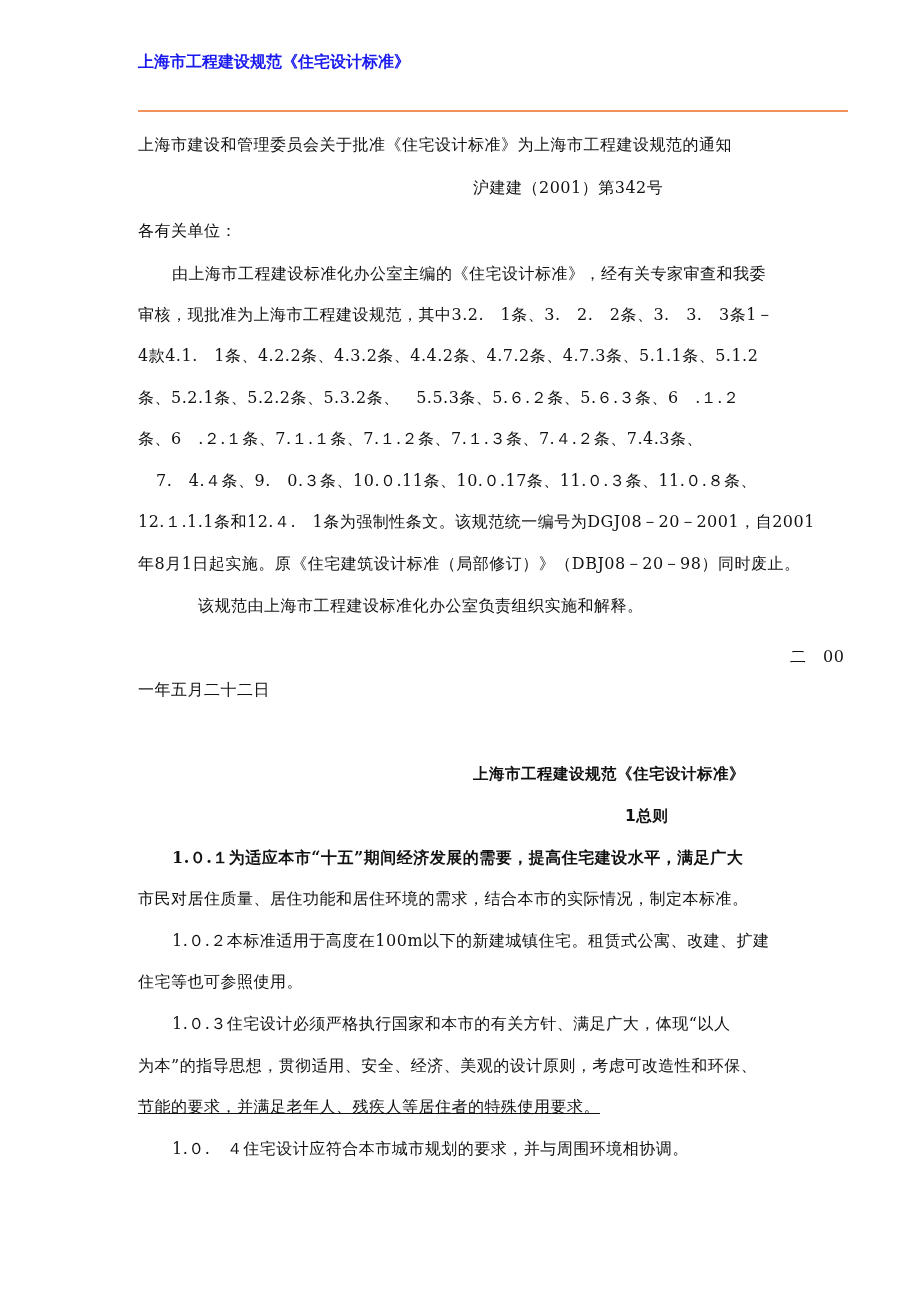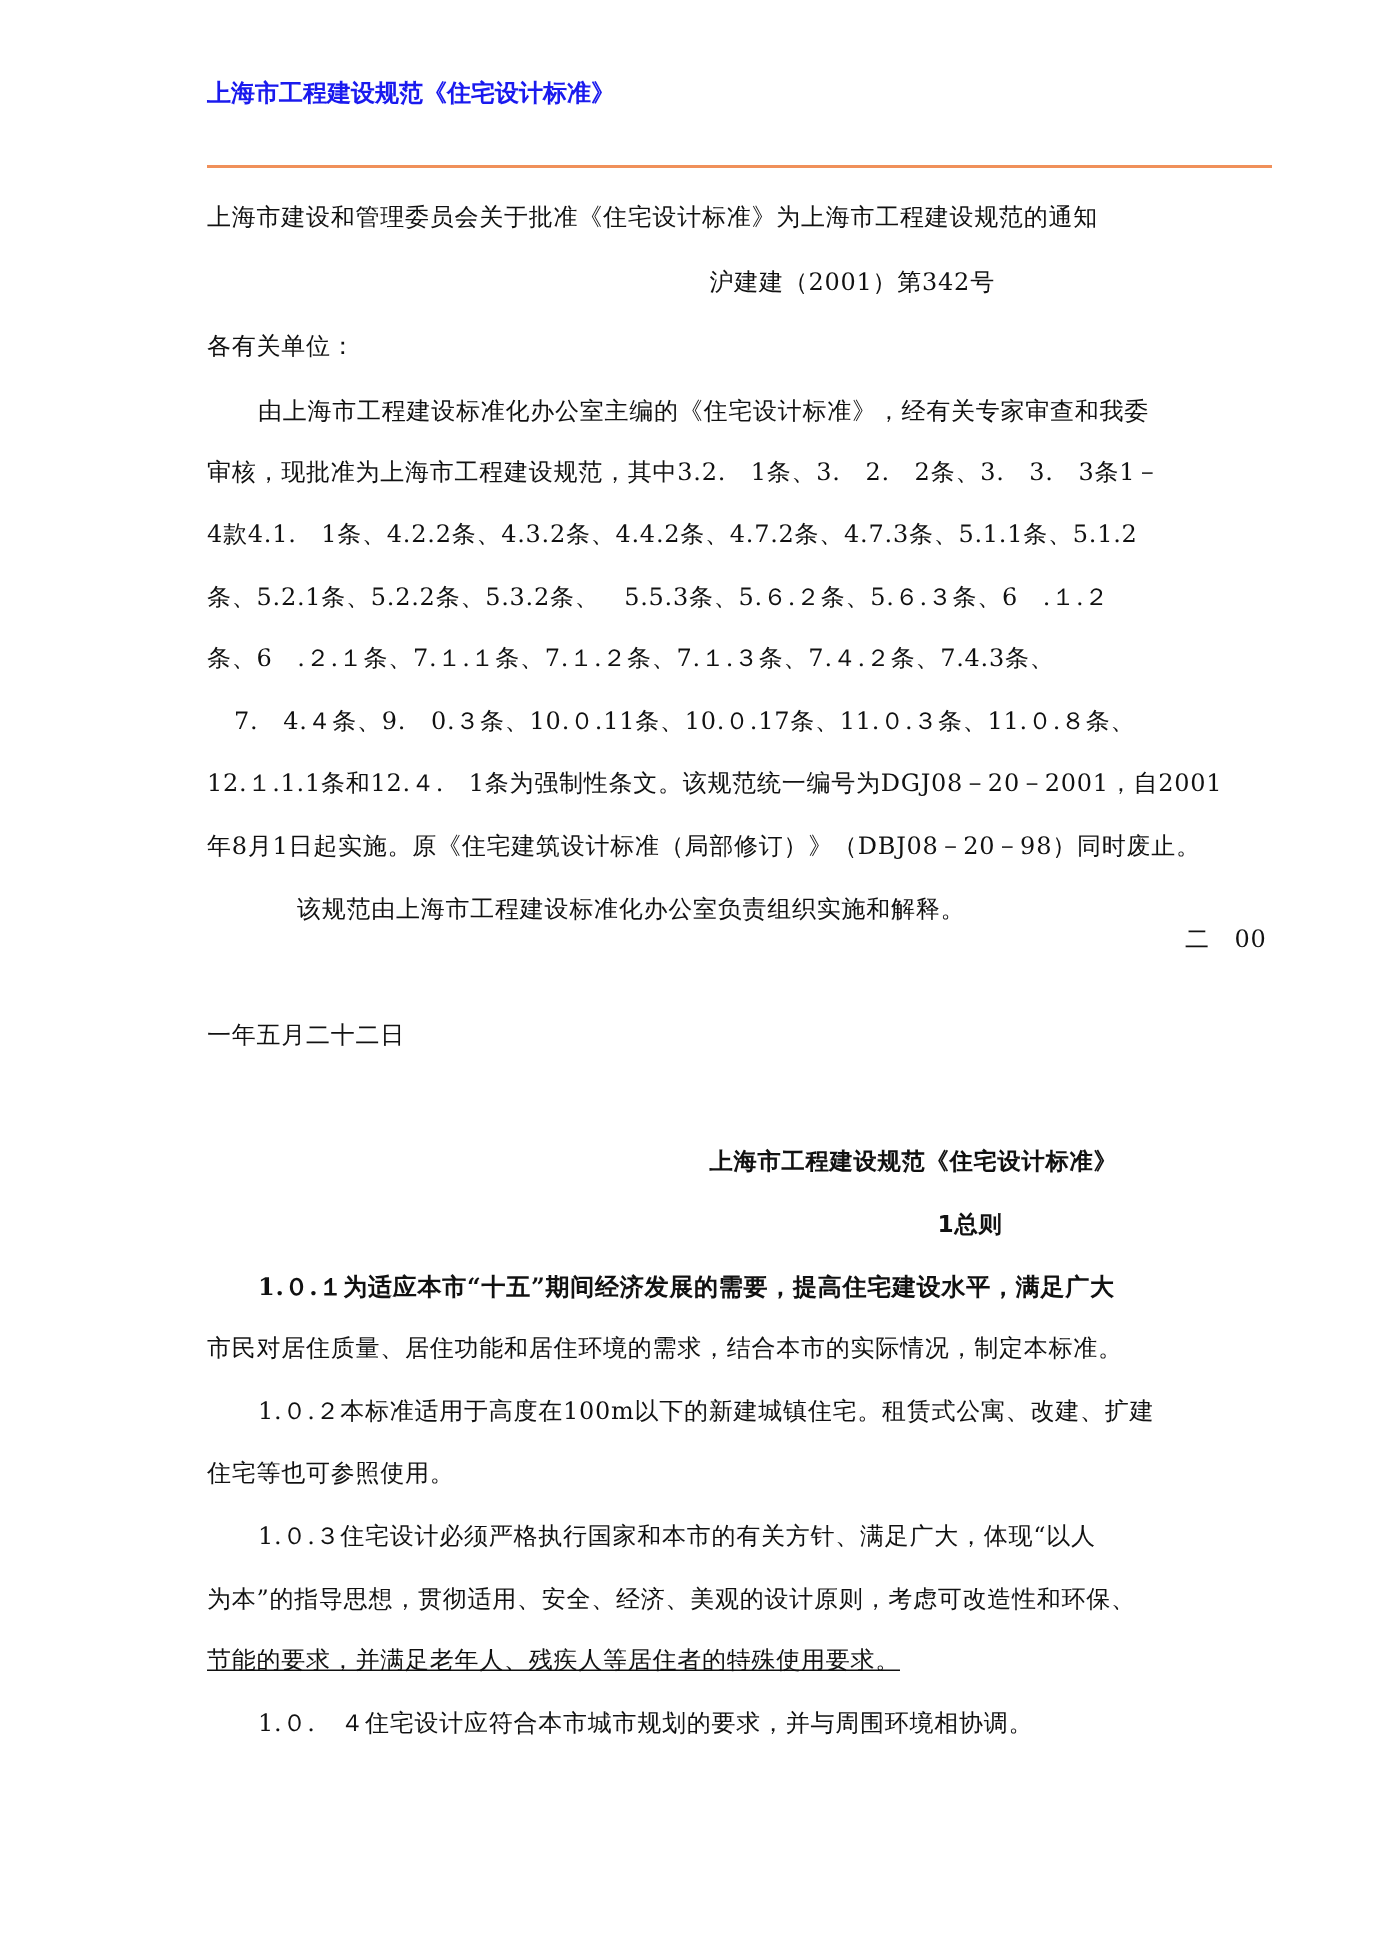--- a/index.html
+++ b/index.html
@@ -59,21 +59,21 @@
 <div class="line" style="left:172px; top:264px;">由上海市工程建设标准化办公室主编的《住宅设计标准》，经有关专家审查和我委</div>
 <div class="line" style="left:138px; top:305px;">审核，现批准为上海市工程建设规范，其中3.2.　1条、3.　2.　2条、3.　3.　3条1－</div>
 <div class="line" style="left:138px; top:346px;">4款4.1.　1条、4.2.2条、4.3.2条、4.4.2条、4.7.2条、4.7.3条、5.1.1条、5.1.2</div>
 <div class="line" style="left:138px; top:388px;">条、5.2.1条、5.2.2条、5.3.2条、　5.5.3条、5.６.２条、5.６.３条、6　.１.２</div>
 <div class="line" style="left:138px; top:429px;">条、6　.２.１条、7.１.１条、7.１.２条、7.１.３条、7.４.２条、7.4.3条、</div>
 <div class="line" style="left:120px; top:471px;margin-left:36px;">7.　4.４条、9.　0.３条、10.０.11条、10.０.17条、11.０.３条、11.０.８条、</div>
 <div class="line" style="left:138px; top:512px;">12.１.1.1条和12.４.　1条为强制性条文。该规范统一编号为DGJ08－20－2001，自2001</div>
 <div class="line" style="left:138px; top:554px;">年8月1日起实施。原《住宅建筑设计标准（局部修订）》（DBJ08－20－98）同时废止。</div>
 
 <div class="line" style="left:198px; top:596px;text-align:center;">该规范由上海市工程建设标准化办公室负责组织实施和解释。</div>
-<div class="line" style="left:790px; top:616px;">二　00</div>
+<div class="line" style="left:790px; top:647px;">二　00</div>
 <div class="line" style="left:138px; top:680px;">一年五月二十二日</div>
 
 <div class="line bold-center" style="left:473px; top:764px;">上海市工程建设规范《住宅设计标准》</div>
 <div class="line bold-center" style="left:625px; top:806px;text-align:center;">1总则</div>
 
 <div class="line" style="left:172px; top:848px;font-weight:bold;">1.０.１为适应本市“十五”期间经济发展的需要，提高住宅建设水平，满足广大</div>
 <div class="line" style="left:138px; top:889px;">市民对居住质量、居住功能和居住环境的需求，结合本市的实际情况，制定本标准。</div>
 <div class="line" style="left:172px; top:931px;">1.０.２本标准适用于高度在100m以下的新建城镇住宅。租赁式公寓、改建、扩建</div>
 <div class="line" style="left:138px; top:972px;">住宅等也可参照使用。</div>
 <div class="line" style="left:172px; top:1014px;">1.０.３住宅设计必须严格执行国家和本市的有关方针、满足广大，体现“以人</div>

